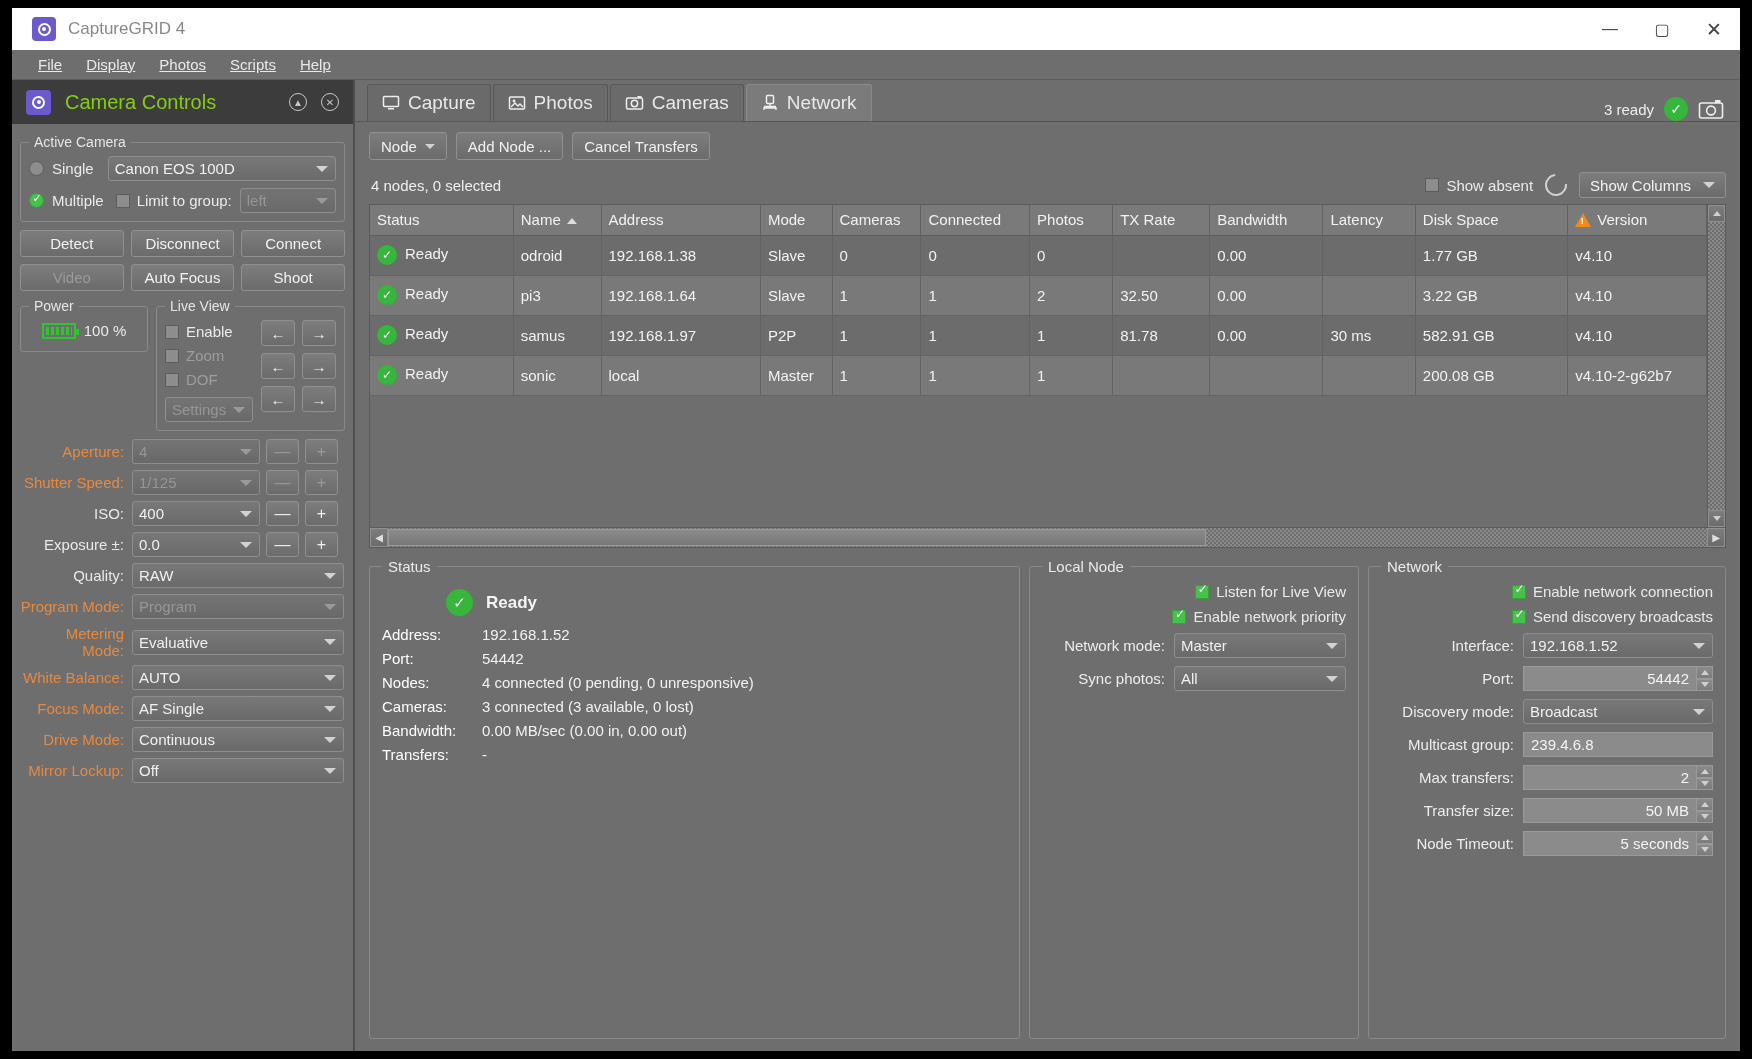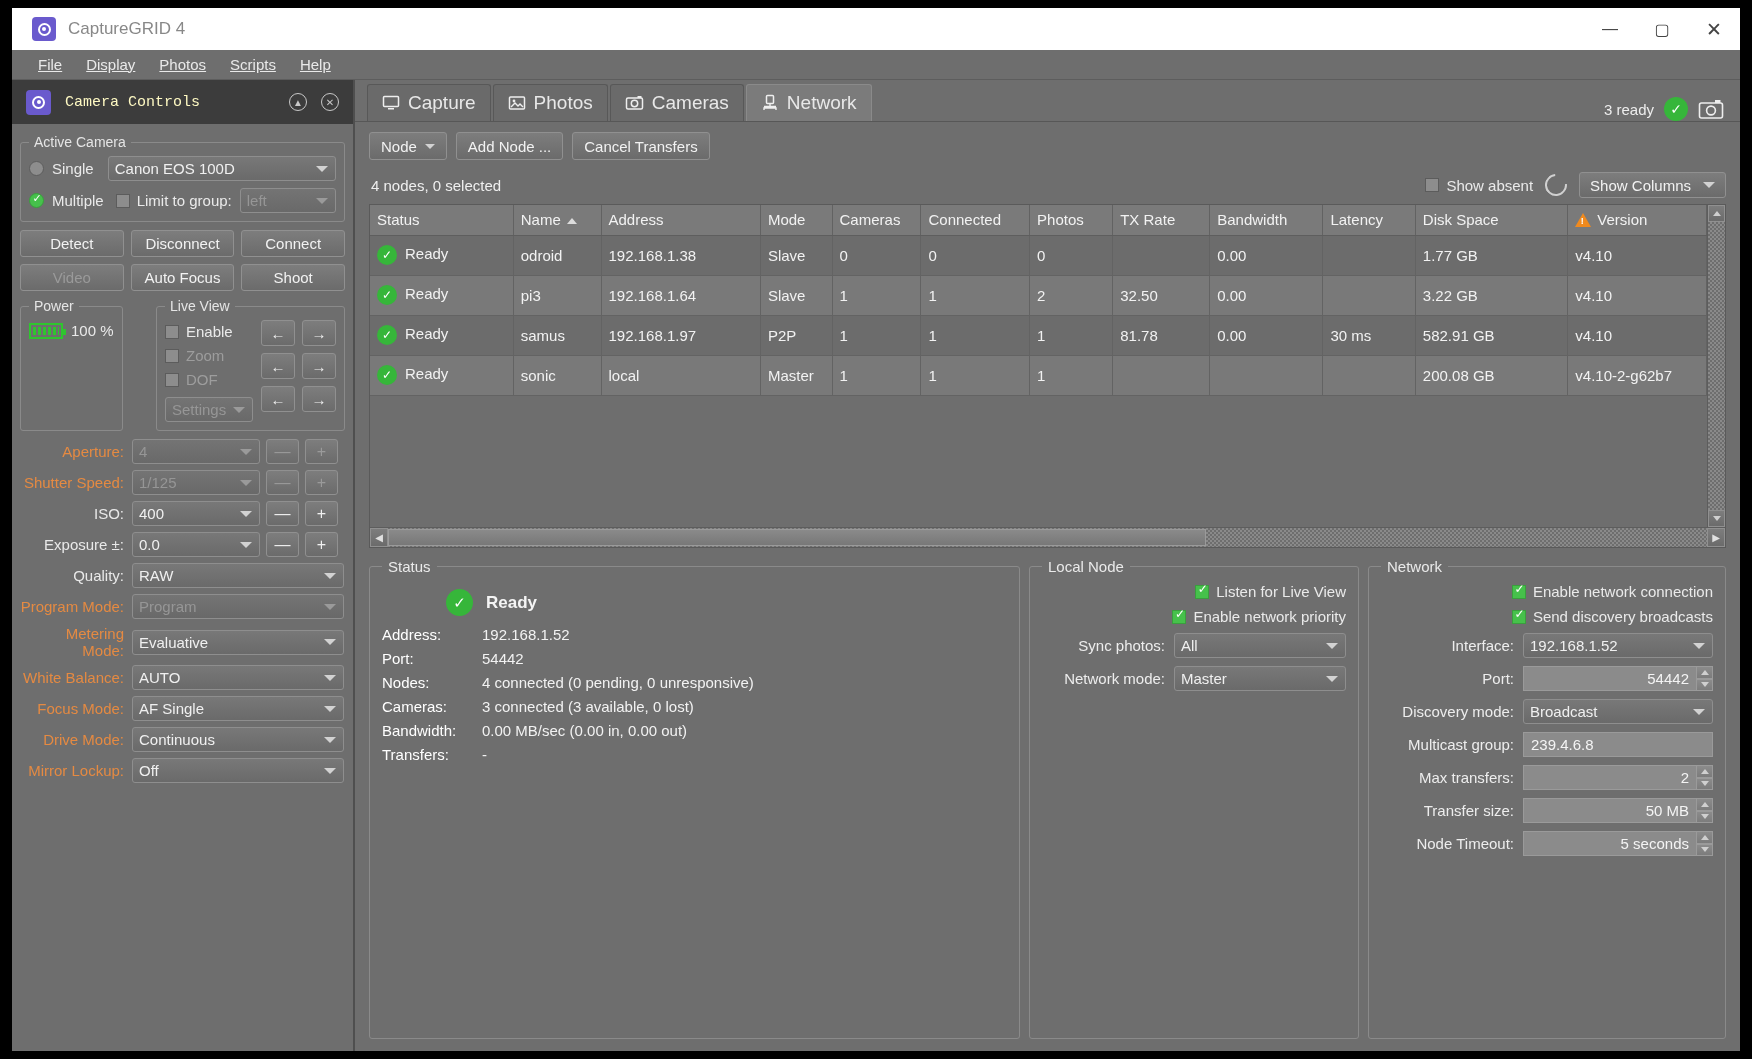--- a/index.html
+++ b/index.html
@@ -40,21 +40,21 @@
   }
   .menubar .mi { padding:0 12px; font-size:15px; color:#e9e9e9; line-height:30px;text-decoration:underline; }
   
   .body { flex:1; display:flex; min-height:0; }
   
   .leftpanel { width:343px; flex:0 0 343px; background:#6e6e6e; border-right:2px solid #4f4f4f; display:flex; flex-direction:column; }
   .panel-head { height:44px; display:flex; align-items:center; background:#3c3c3c; padding-left:14px; }
   .panel-head .logo { width:25px; height:25px; background:#6a5acd; border-radius:4px; display:flex; align-items:center; justify-content:center; margin-right:14px;}
   .panel-head .logo .inner { width:13px;height:13px;border-radius:50%;border:2.5px solid #fff;position:relative;}
   .panel-head .logo .inner::after{content:"";position:absolute;width:4px;height:4px;background:#fff;border-radius:50%;left:2.5px;top:2.5px;}
-  .panel-head .ptitle { font-size:15px; color:#fef9c3;font-family:Liberation Mono, monospace; }
+  .panel-head .ptitle { font-size:20px; color:#84cc16; }
   .panel-head .pbtns { margin-left:auto; display:flex; gap:14px; padding-right:14px; }
   .circ-btn { width:18px; height:18px; border-radius:50%; border:1.5px solid #c8c8c8; display:flex; align-items:center; justify-content:center; font-size:10px; color:#c8c8c8; }
   .panel-inner { padding:10px 8px 8px 8px; }
   fieldset.grp { border:1px solid #8a8a8a; border-radius:3px; margin:0 0 8px 0; padding:6px 8px 8px 8px; }
   fieldset.grp > legend { font-size:14px; color:#e5e5e5; padding:0 5px; }
   .row { display:flex; align-items:center; }
   .radio { width:15px;height:15px;border-radius:50%;background:#8d8d8d;border:1px solid #5c5c5c;margin-right:8px;}
   .radio.on { background:#46c14b; position:relative; border-color:#3a9e3e; }
   .radio.on::after{content:"✓";position:absolute;left:2.5px;top:-2px;font-size:11px;color:#fff;}
   .cbx { width:14px;height:14px;background:#8d8d8d;border:1px solid #5c5c5c;margin-right:7px;flex:0 0 14px; }
@@ -228,21 +228,21 @@
           <div class="btn">Disconnect</div>
           <div class="btn">Connect</div>
         </div>
         <div class="btnrow">
           <div class="btn dis">Video</div>
           <div class="btn">Auto Focus</div>
           <div class="btn">Shoot</div>
         </div>
 
         <div class="two-col">
-          <div style="width:148px;display:flex;flex-direction:row;">
+          <div style="width:148px;display:flex;flex-direction:column;">
             <fieldset class="grp" style="margin:0;">
               <legend>Power</legend>
               <div class="row" style="justify-content:center;padding:2px 0 4px 0;">
                 <div class="pwr-batt">
                     <div class="fill"></div>
                   </div>
                 <span class="lbl">100 %</span>
               </div>
             </fieldset>
           </div>
@@ -596,30 +596,30 @@
           <legend>Local Node</legend>
           <div class="cbrow">
             <div class="cbx on"></div>
             <span class="lbl">Listen for Live View</span>
           </div>
           <div class="cbrow">
             <div class="cbx on"></div>
             <span class="lbl">Enable network priority</span>
           </div>
           <div class="ln-row">
+            <span class="k">Network mode:</span>
+            <div class="fakesel ctl">
+                <span>Master</span>
+                <span class="caret"></span>
+              </div>
+          </div>
+          <div class="ln-row">
             <span class="k">Sync photos:</span>
             <div class="fakesel ctl">
                 <span>All</span>
-                <span class="caret"></span>
-              </div>
-          </div>
-          <div class="ln-row">
-            <span class="k">Network mode:</span>
-            <div class="fakesel ctl">
-                <span>Master</span>
                 <span class="caret"></span>
               </div>
           </div>
         </fieldset>
 
         <fieldset class="bpanel bp-net">
           <legend>Network</legend>
           <div class="cbrow">
             <div class="cbx on"></div>
             <span class="lbl">Enable network connection</span>

